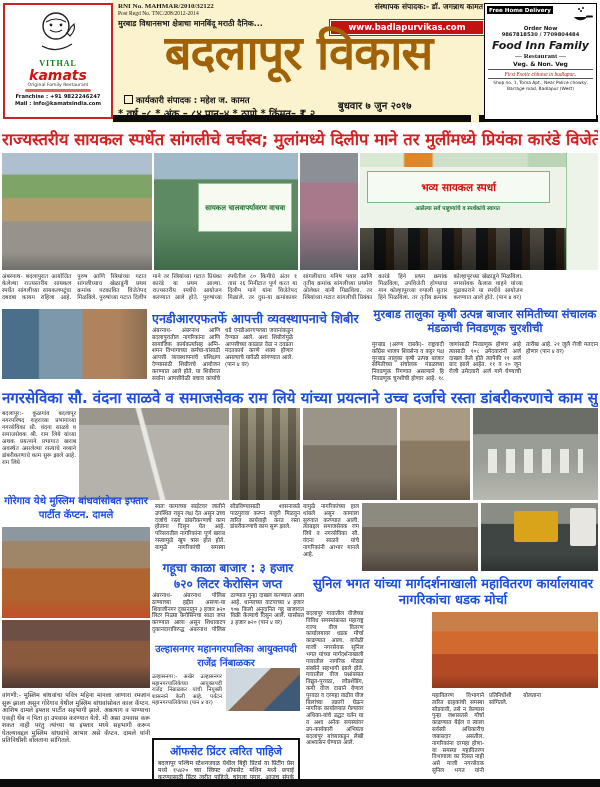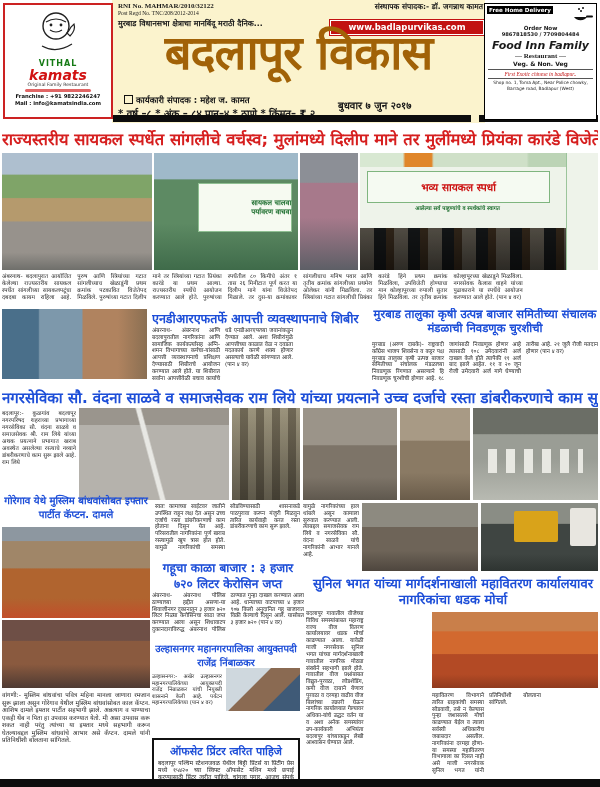--- a/index.html
+++ b/index.html
@@ -11,38 +11,38 @@
   .cols2{columns:2;column-gap:5px;column-fill:auto;}
   .cols3{columns:3;column-gap:5px;column-fill:auto;}
   .cols8{columns:8;column-gap:6px;column-fill:auto;}
   .nowrap{white-space:nowrap;overflow:hidden;}
   .ctr{text-align:center;}
   .b{font-weight:bold;}
   
   .yellow-band{left:112px;top:0;width:373px;height:123px;background:#fbf3cd;}
   .kamats{left:3px;top:3px;width:110px;height:116px;background:#fff;border:2px solid #cc2222;
           box-sizing:border-box;text-align:center;padding-top:1px;}
-  .kamats .vithal{color:#157a15;font-size:8px;font-weight:bold;letter-spacing:1px;line-height:1;}
+  .kamats .vithal{color:#157a15;font-size:8px;font-weight:bold;letter-spacing:1px;line-height:1;font-family:Liberation Serif, serif;}
   .kamats .kam{color:#d11212;font-size:14px;font-weight:bold;font-style:italic;line-height:1;}
   .kamats .sub{font-size:4.6px;color:#333;line-height:1.3;}
   .kamats .redline{height:3px;width:62%;margin:1px auto;background:#d11212;opacity:.65;border-radius:2px;}
   .kamats .contact{font-size:5.3px;font-weight:bold;line-height:1.35;color:#111;}
   .masthead-title{left:112px;top:24px;width:373px;font-size:47px;font-weight:bold;line-height:1.25;
                   text-align:center;color:#a16207;letter-spacing:-1px;}
   .web-box{left:330px;top:20px;width:152px;height:13px;background:#c21212;color:#fff;
            font-size:8.5px;font-weight:bold;text-align:center;line-height:13px;border:1px solid #fff;
            outline:1px solid #c21212;}
   .blackbar{top:115px;height:7px;background:#0d0d0d;}
   .foodinn{left:484px;top:3px;width:113px;height:117px;background:#fff;border:1px solid #000;
            box-sizing:border-box;font-size:5.5px;text-align:center;}
   .fhd{background:#000;color:#fff;font-weight:bold;font-size:5.6px;padding:1px 2px;display:inline-block;}
   .headline1{left:2px;top:127px;width:596px;font-size:16.5px;font-weight:bold;color:#d61f1f;}
   .headline-black{font-weight:bold;color:#1d4ed8;}
   .rally-banner{position:absolute;right:4%;top:26%;width:64%;height:40%;background:#f6faf1;
-                border:1px solid #8fbf92;display:flex;flex-direction:column;align-items:flex-end;
+                border:1px solid #8fbf92;display:flex;align-items:center;
                 justify-content:center;text-align:center;}
   .rally-banner .l1{color:#1d6e2e;font-weight:bold;font-size:7px;line-height:1.2;}
   .dais-top{position:absolute;left:0;top:0;width:100%;height:14px;
             background:linear-gradient(90deg,#d8e8d2 0 18%,#e0862a 19% 30%,#cfe0c8 31% 70%,#bcd4b6 71%);}
   .dais-banner{position:absolute;left:3%;top:15%;width:76%;height:26%;background:#f5faf2;
                border:1px solid #7fb57f;display:flex;align-items:center;justify-content:center;}
   .dais-banner span{color:#cc1111;font-weight:bold;font-size:10.5px;}
   .dais-sub{position:absolute;left:10%;top:44%;width:62%;text-align:center;color:#1d6e2e;
             font-size:5.5px;font-weight:bold;}
   .dais-people{position:absolute;left:0;bottom:0;width:100%;height:36%;

